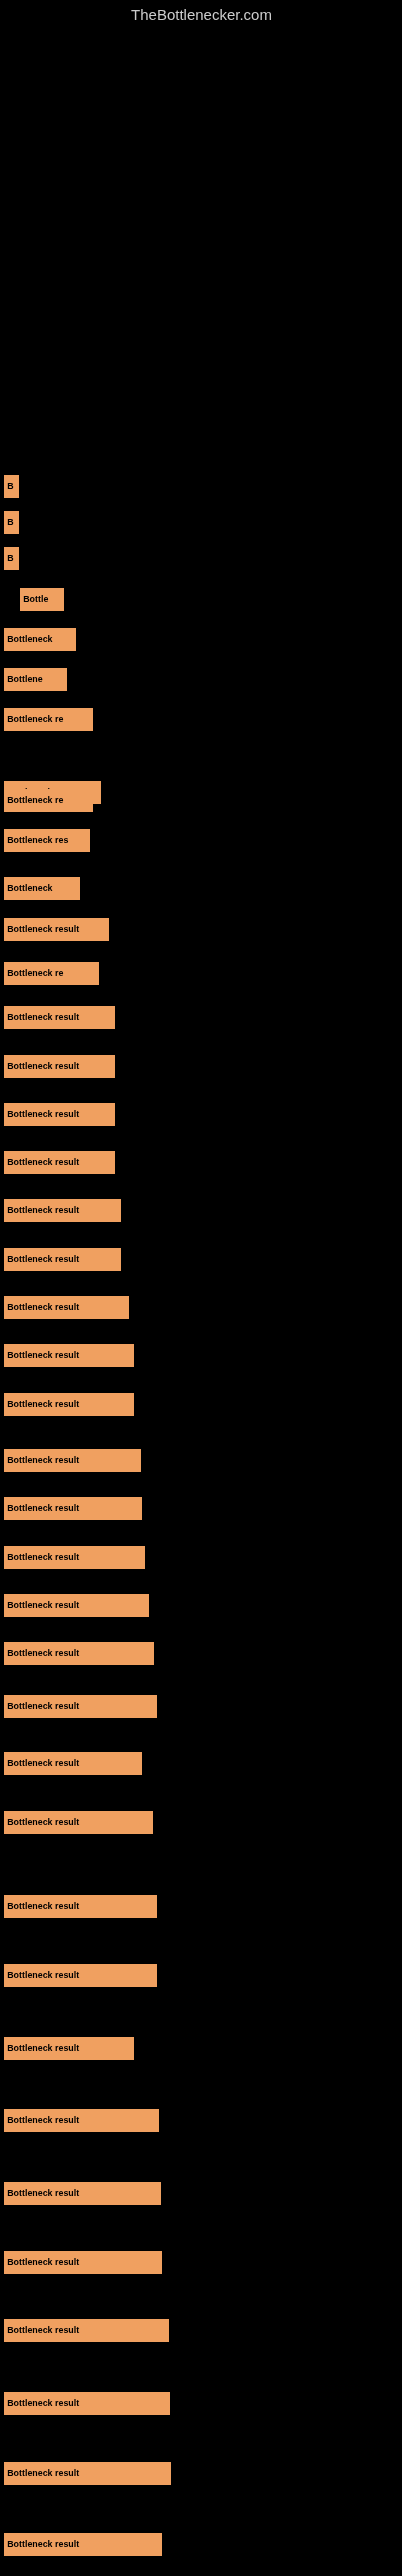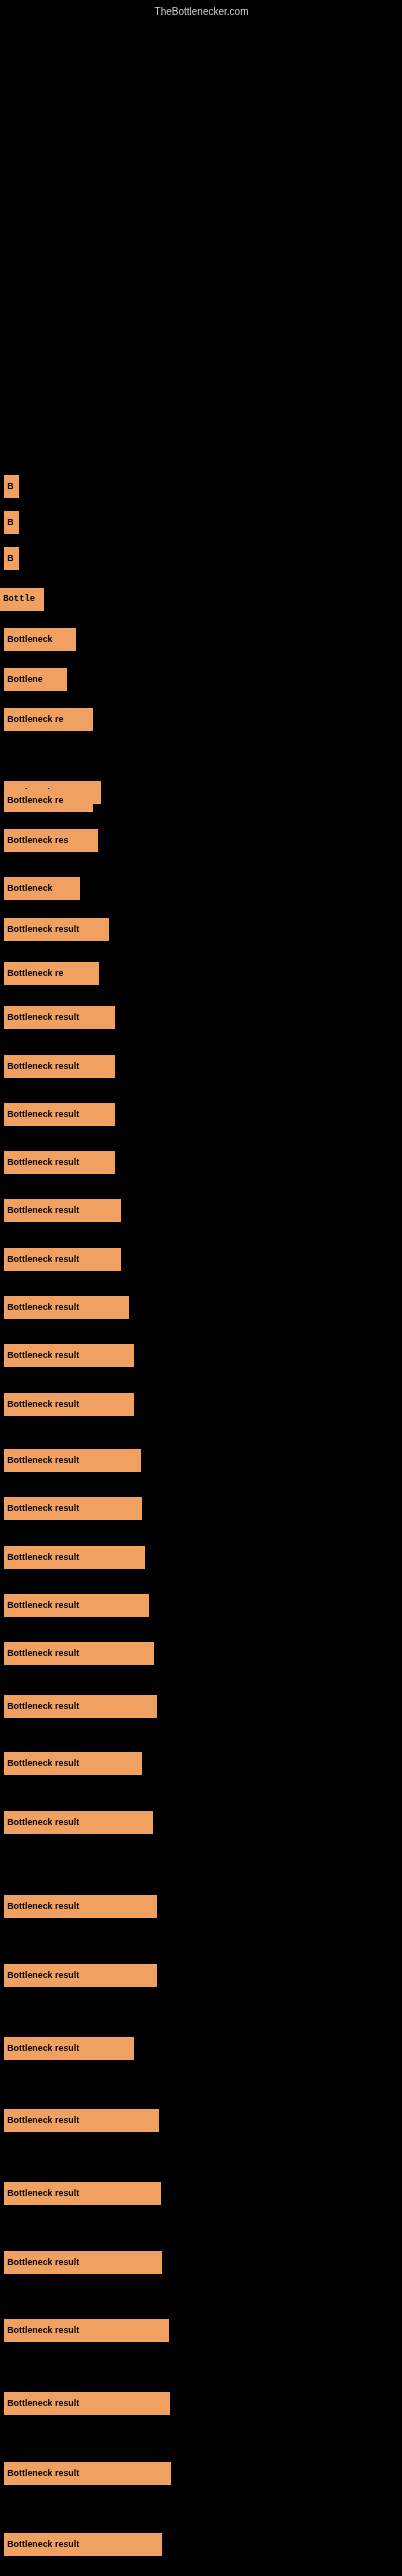--- a/index.html
+++ b/index.html
@@ -11,21 +11,21 @@
     body {
       background-color: #000000;
       width: 403px;
       min-height: 2576px;
       font-family: Arial, sans-serif;
       position: relative;
     }
 
     .site-title {
       color: #cccccc;
-      font-size: 10px;
+      font-size: 15px;
       text-align: center;
       padding-top: 6.4px;
       padding-bottom: 3.2px;
     }
 
     .bar-container {
       position: absolute;
       left: 0;
       display: flex;
       align-items: center;
@@ -61,21 +61,21 @@
     <div class="bar-container" style="top: 511px; left: 4px;">
       <div class="bar" style="width: 14.5px;">
         <span class="bar-label">B</span>
       </div>
     </div>
     <div class="bar-container" style="top: 547px; left: 4px;">
       <div class="bar" style="width: 14.5px;">
         <span class="bar-label">B</span>
       </div>
     </div>
-    <div class="bar-container" style="top: 588px; left: 0; font-family: Liberation Mono, monospace;">
+    <div class="bar-container" style="top: 588px; left: 20px;">
       <div class="bar" style="width: 44px;">
         <span class="bar-label">Bottle</span>
       </div>
     </div>
     <div class="bar-container" style="top: 628px; left: 4px;">
       <div class="bar" style="width: 72px;">
         <span class="bar-label">Bottleneck</span>
       </div>
     </div>
     <div class="bar-container" style="top: 668px; left: 4px;">
@@ -92,21 +92,21 @@
       <div class="bar" style="width: 97px;">
         <span class="bar-label">Bottleneck resu</span>
       </div>
     </div>
     <div class="bar-container" style="top: 789px; left: 4px;">
       <div class="bar" style="width: 89px;">
         <span class="bar-label">Bottleneck re</span>
       </div>
     </div>
     <div class="bar-container" style="top: 829px; left: 4px;">
-      <div class="bar" style="width: 94px;">
+      <div class="bar" style="width: 86px;">
         <span class="bar-label">Bottleneck res</span>
       </div>
     </div>
     <div class="bar-container" style="top: 877px; left: 4px;">
       <div class="bar" style="width: 76px;">
         <span class="bar-label">Bottleneck</span>
       </div>
     </div>
     <div class="bar-container" style="top: 918px; left: 4px;">
       <div class="bar" style="width: 105px;">

